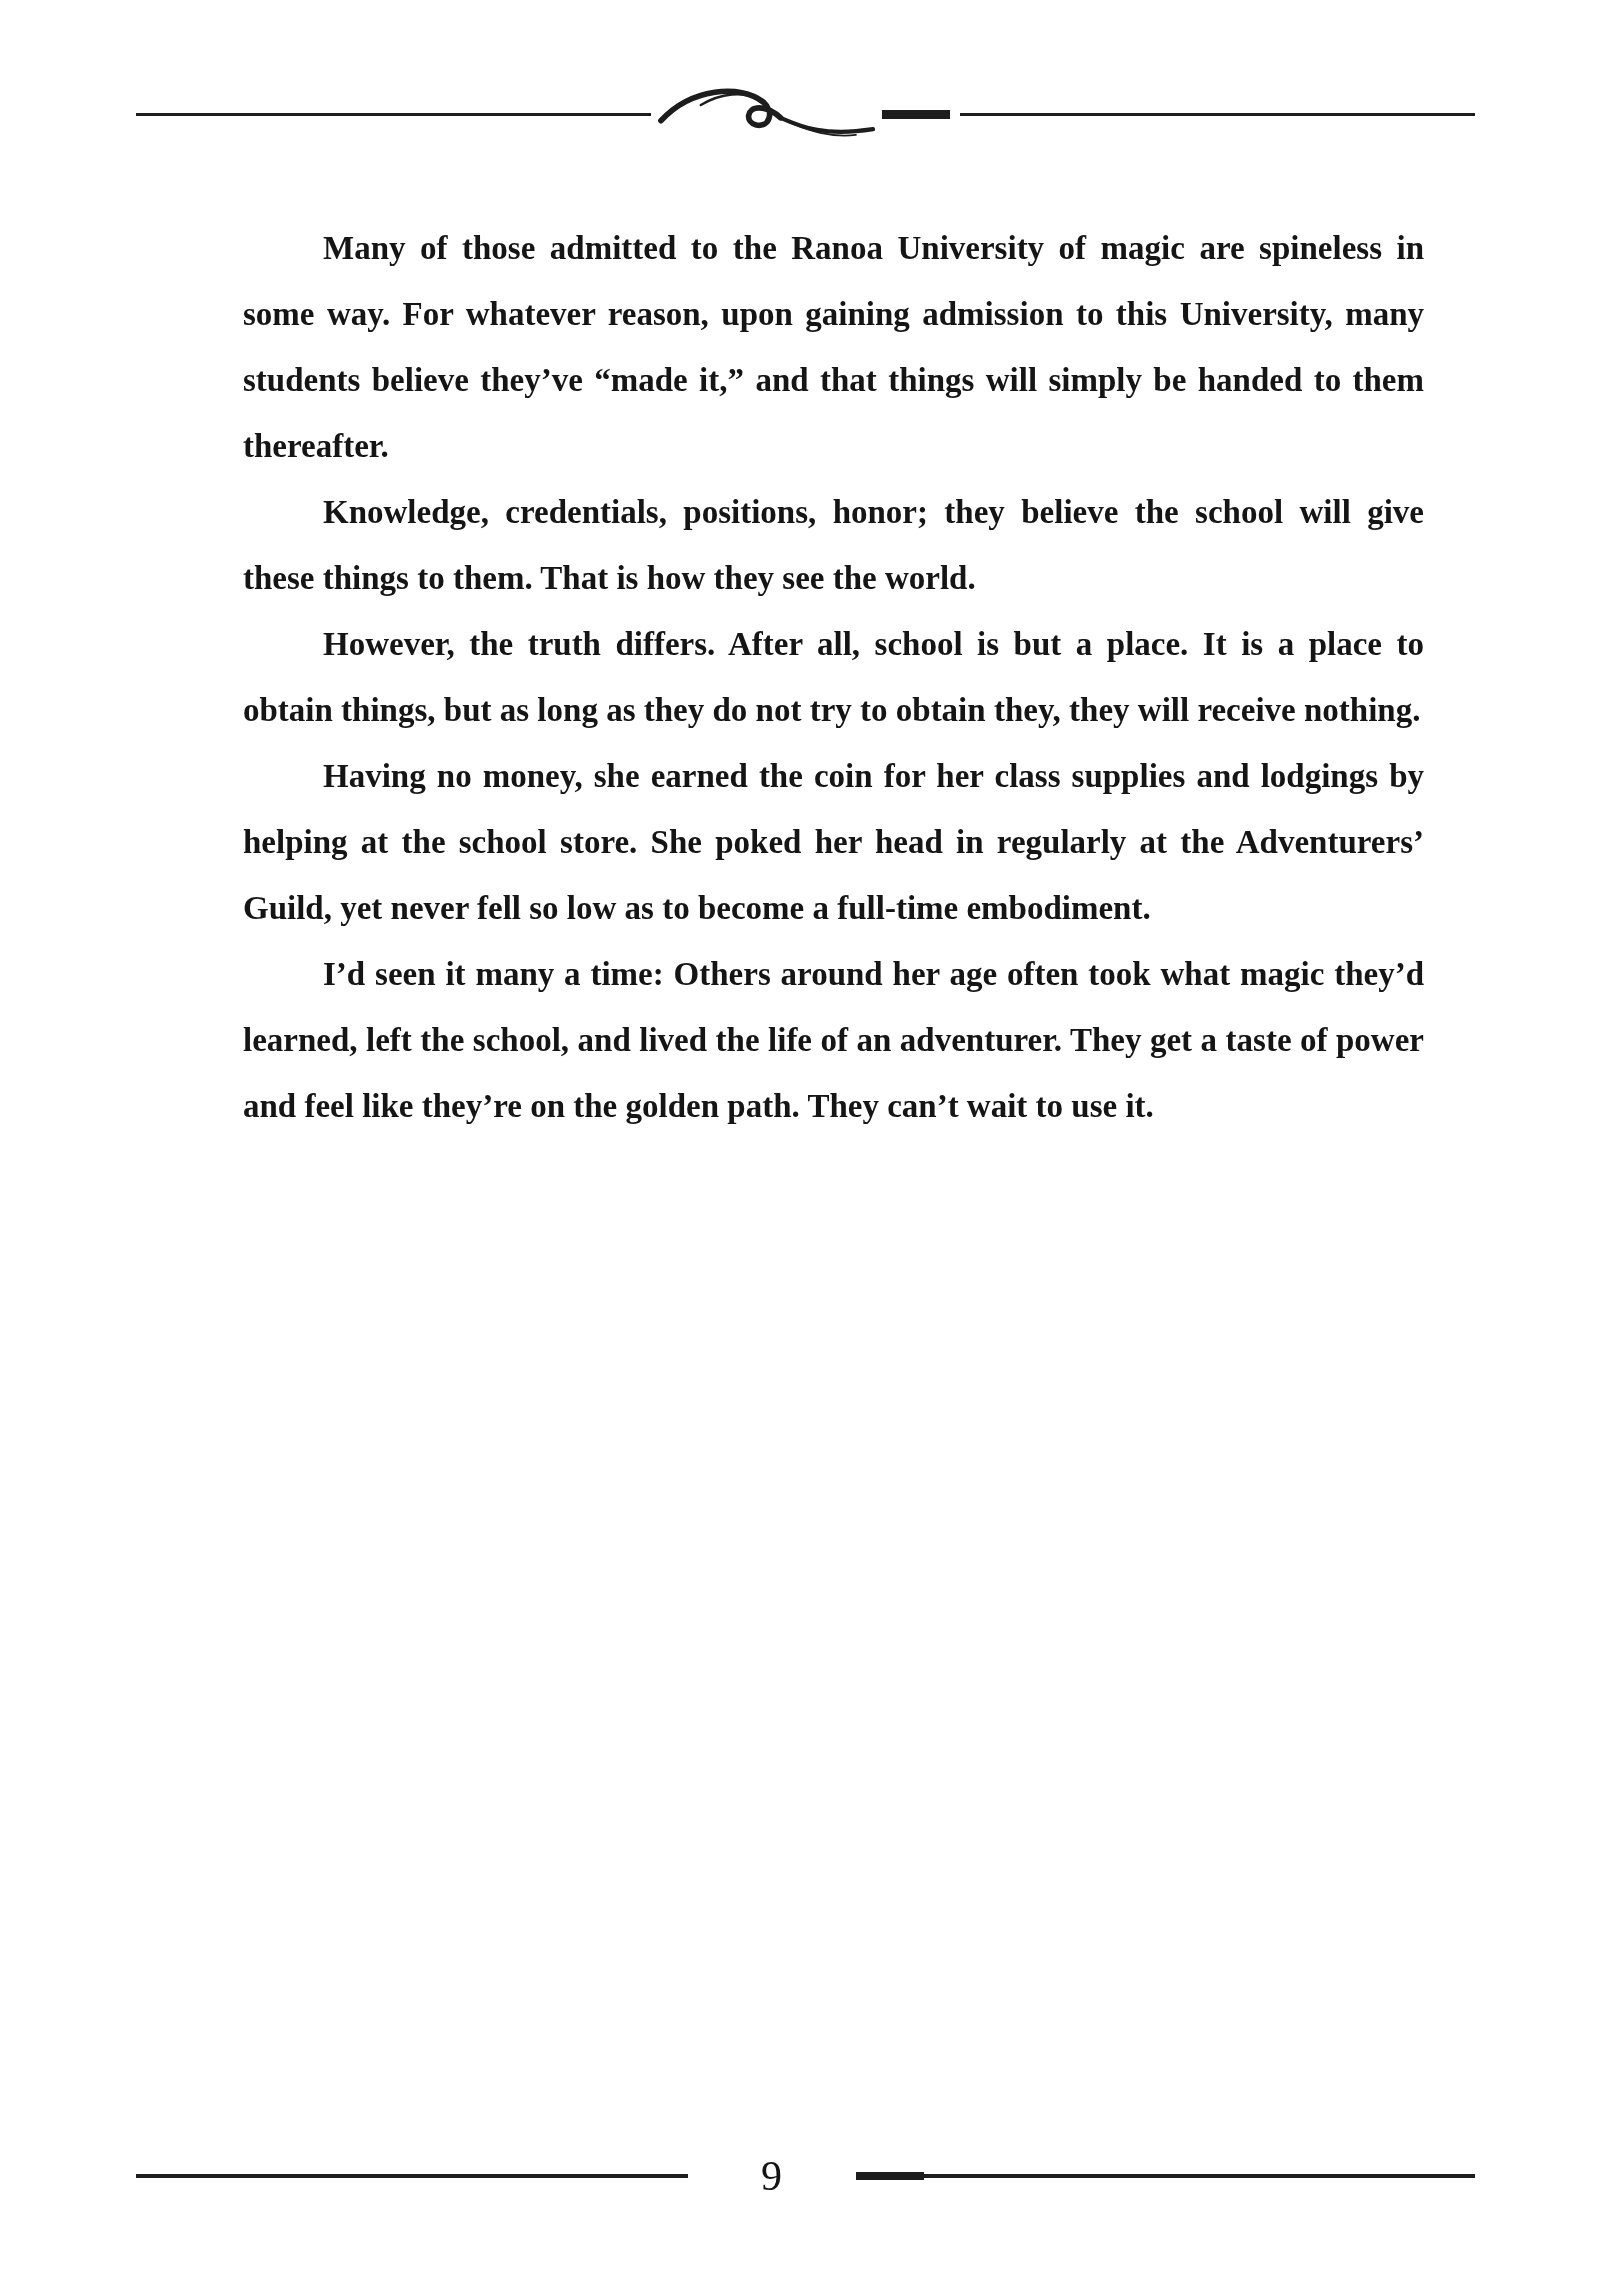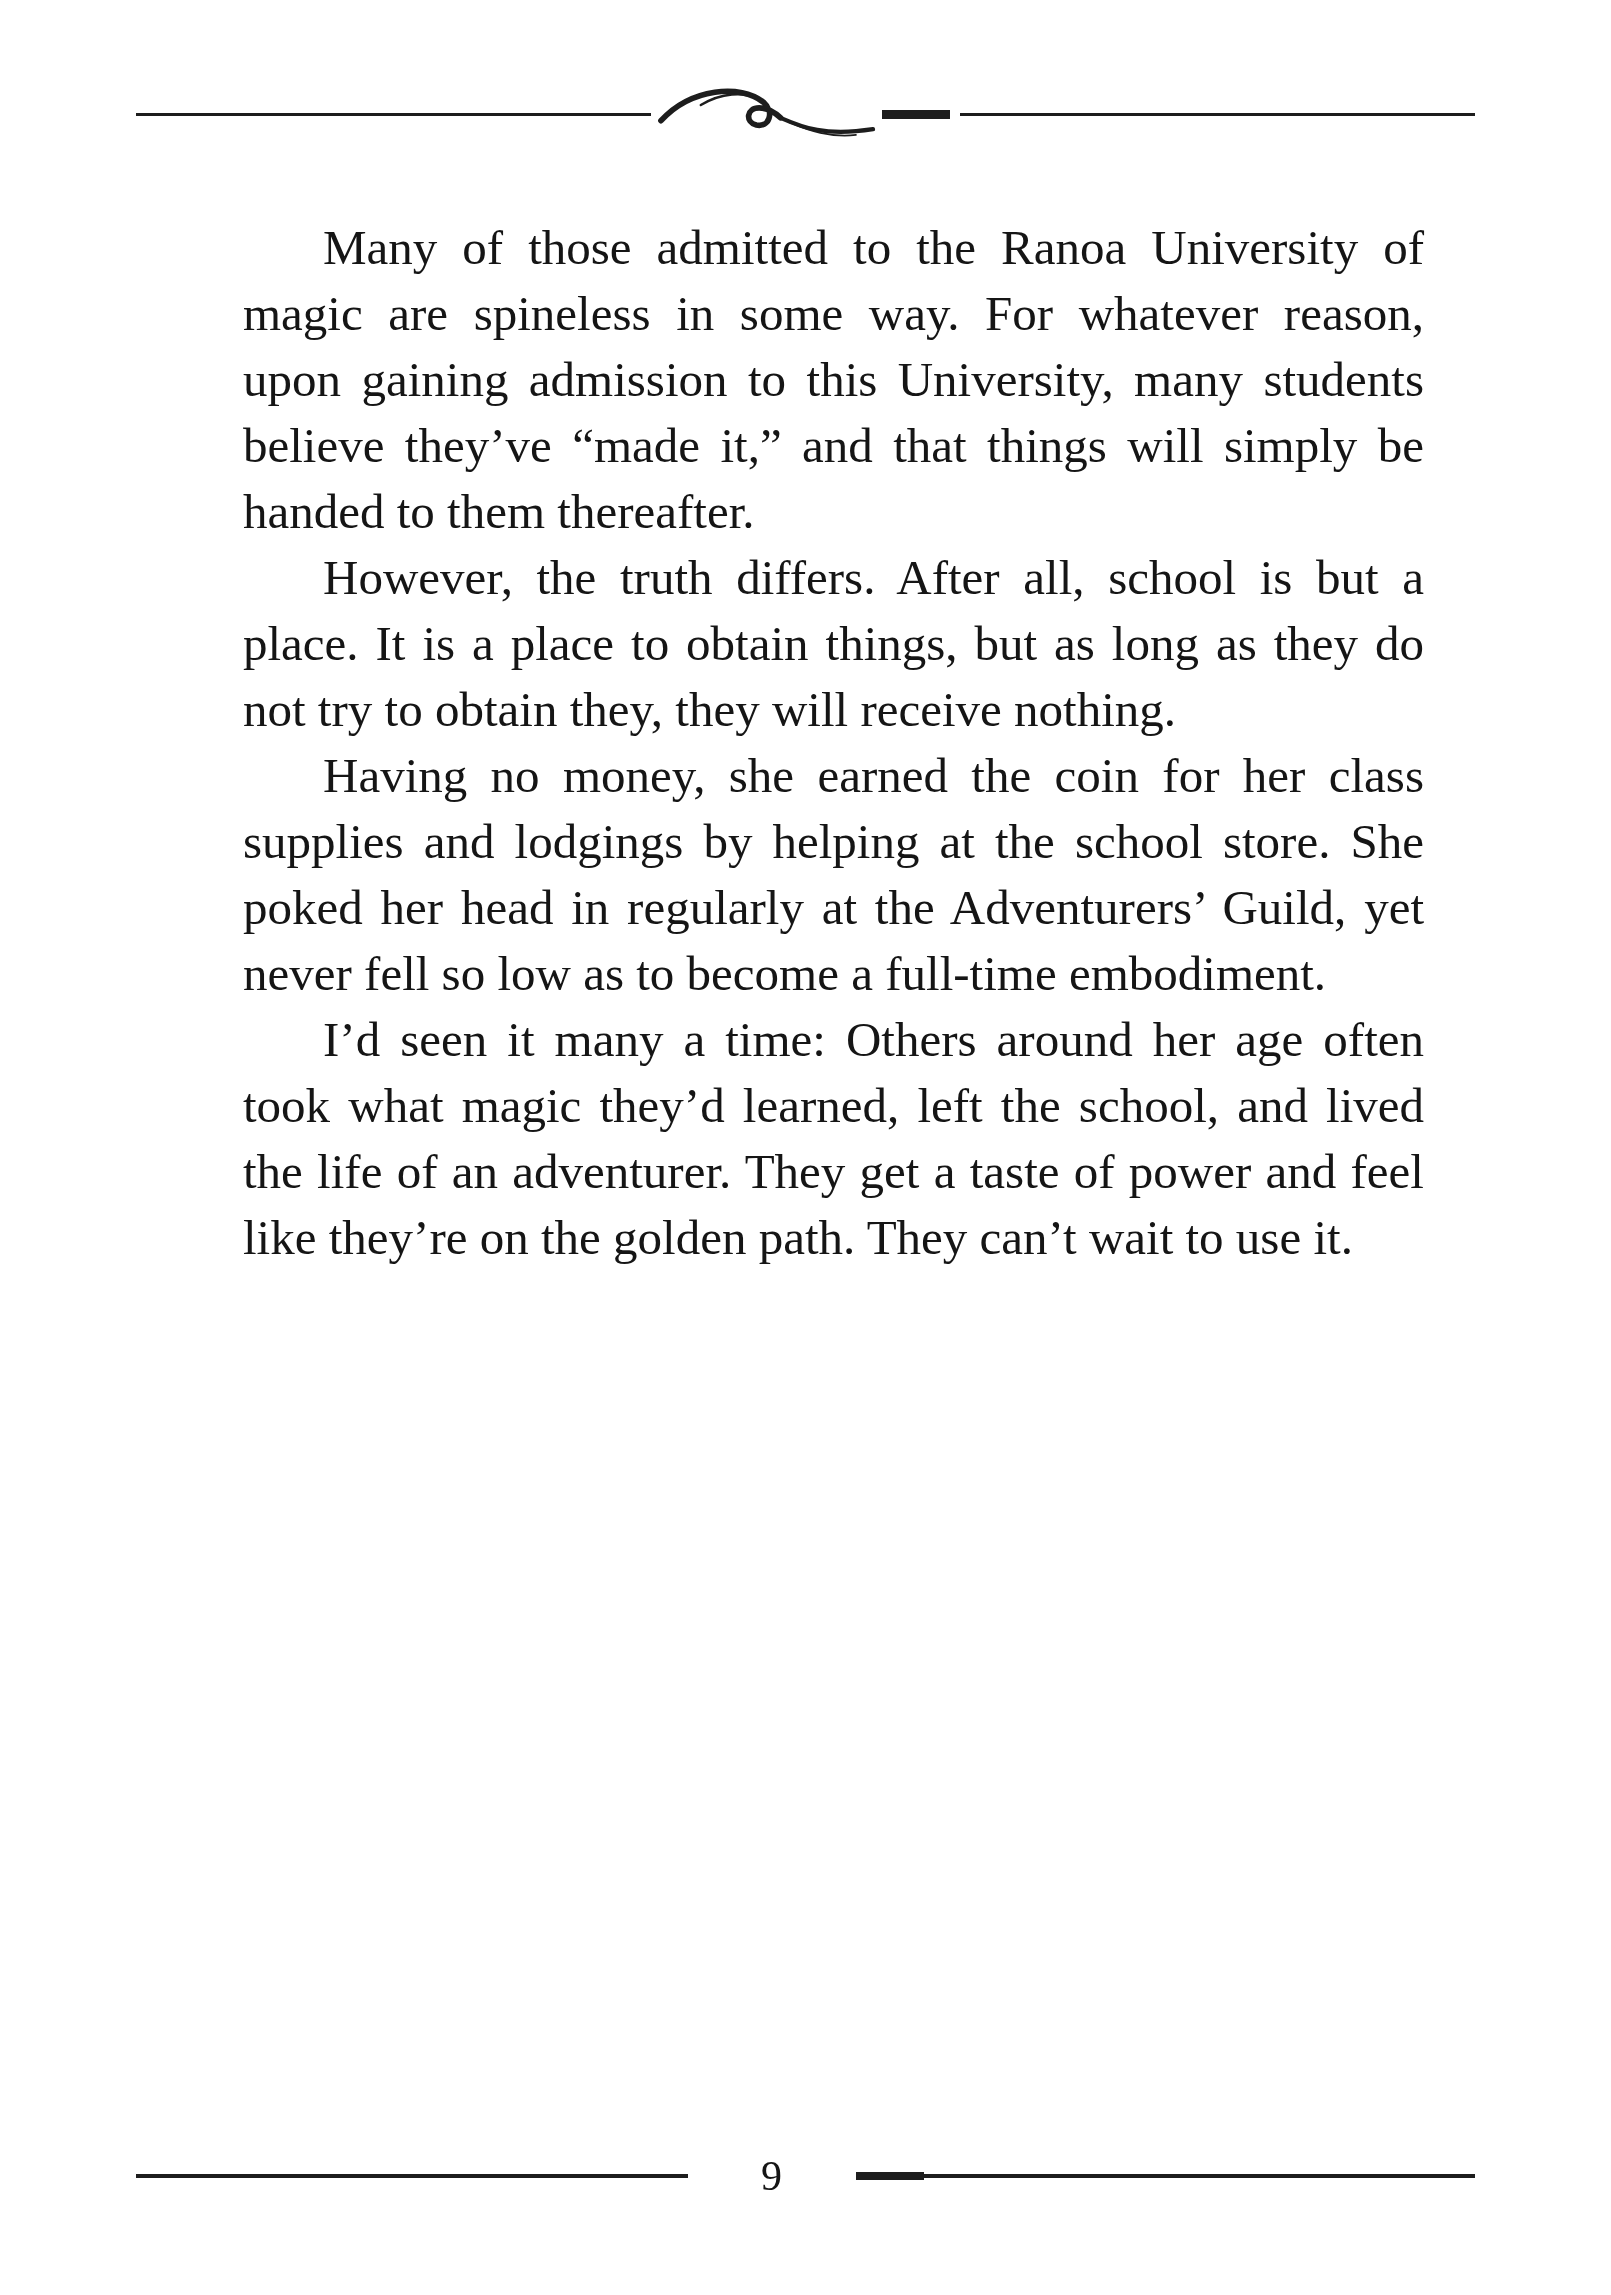--- a/index.html
+++ b/index.html
@@ -45,24 +45,25 @@
     flex: 0 0 auto;
     margin: 0 4.3px;
   }
 
   
   .content {
     position: absolute;
     left: 243px;
     top: 215px;
     width: 1181px;
-    font-size: 49px;
+    font-size: 33px;
     line-height: 66px;
     text-align: justify;
     letter-spacing: 0;
+    font-weight: bold;
   }
   .content p {
     margin: 0;
     padding: 0;
     text-indent: 80px;
   }
 
   
   .footer-row {
     position: absolute;
@@ -100,20 +101,21 @@
       <path d="M62 38 C 92 20, 122 20, 140 28" fill="none" stroke="#1d1d1d" stroke-width="3.5" stroke-linecap="round"></path>
       <path d="M174 56 C 206 70, 236 82, 304 72" fill="none" stroke="#1d1d1d" stroke-width="6" stroke-linecap="round"></path>
       <path d="M186 62 C 214 74, 244 84, 280 80" fill="none" stroke="#1d1d1d" stroke-width="2.5" stroke-linecap="round"></path>
     </svg>
     <div class="dash"></div>
     <div class="rule"></div>
   </div>
 
   <main class="content">
     <p>Many of those admitted to the Ranoa University of magic are spineless in some way. For whatever reason, upon gaining admission to this University, many students believe they’ve “made it,” and that things will simply be handed to them thereafter.</p>
+    <p>Knowledge, credentials, positions, honor; they believe the school will give these things to them. That is how they see the world.</p>
     <p>However, the truth differs. After all, school is but a place. It is a place to obtain things, but as long as they do not try to obtain they, they will receive nothing.</p>
     <p>Having no money, she earned the coin for her class supplies and lodgings by helping at the school store. She poked her head in regularly at the Adventurers’ Guild, yet never fell so low as to become a full-time embodiment.</p>
     <p>I’d seen it many a time: Others around her age often took what magic they’d learned, left the school, and lived the life of an adventurer. They get a taste of power and feel like they’re on the golden path. They can’t wait to use it.</p>
   </main>
 
   <div class="footer-row">
     <div class="rule thickish"></div>
     <div class="page-number">9</div>
     <div class="dash"></div>
     <div class="rule thickish right-side"></div>

